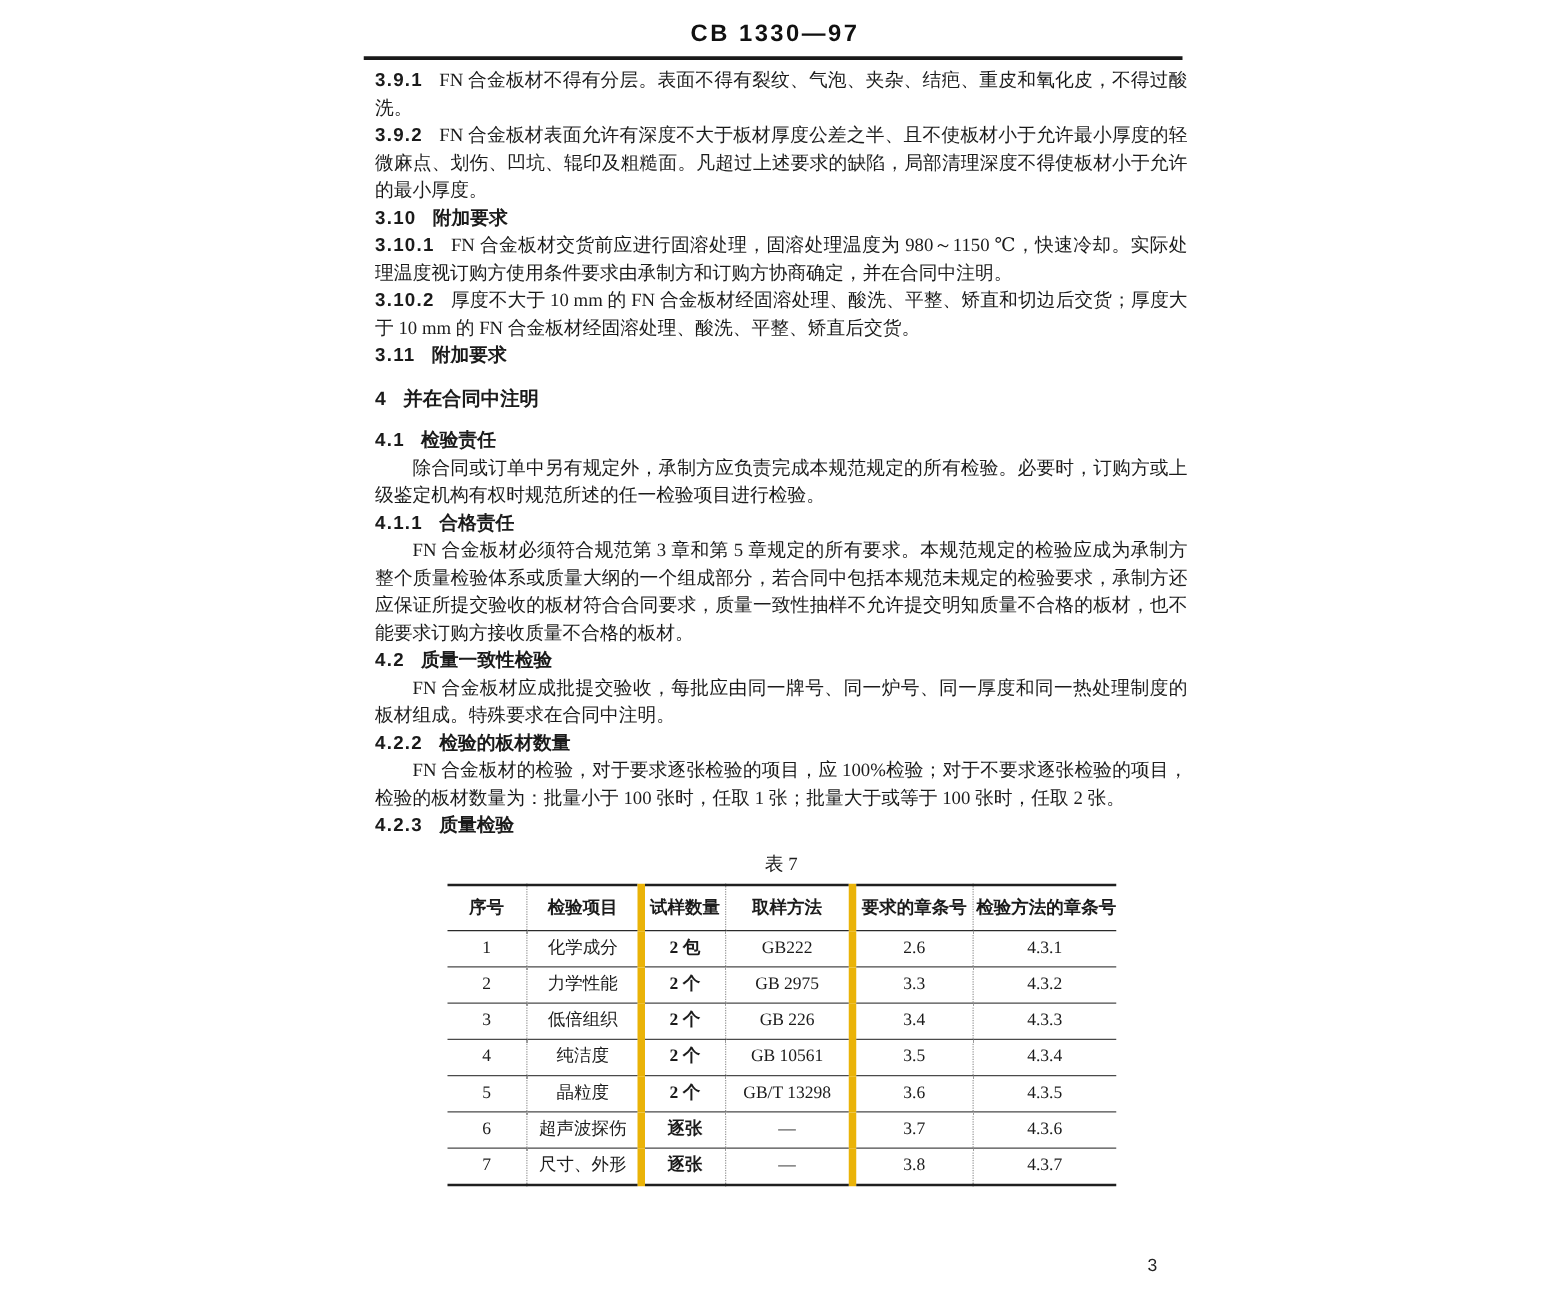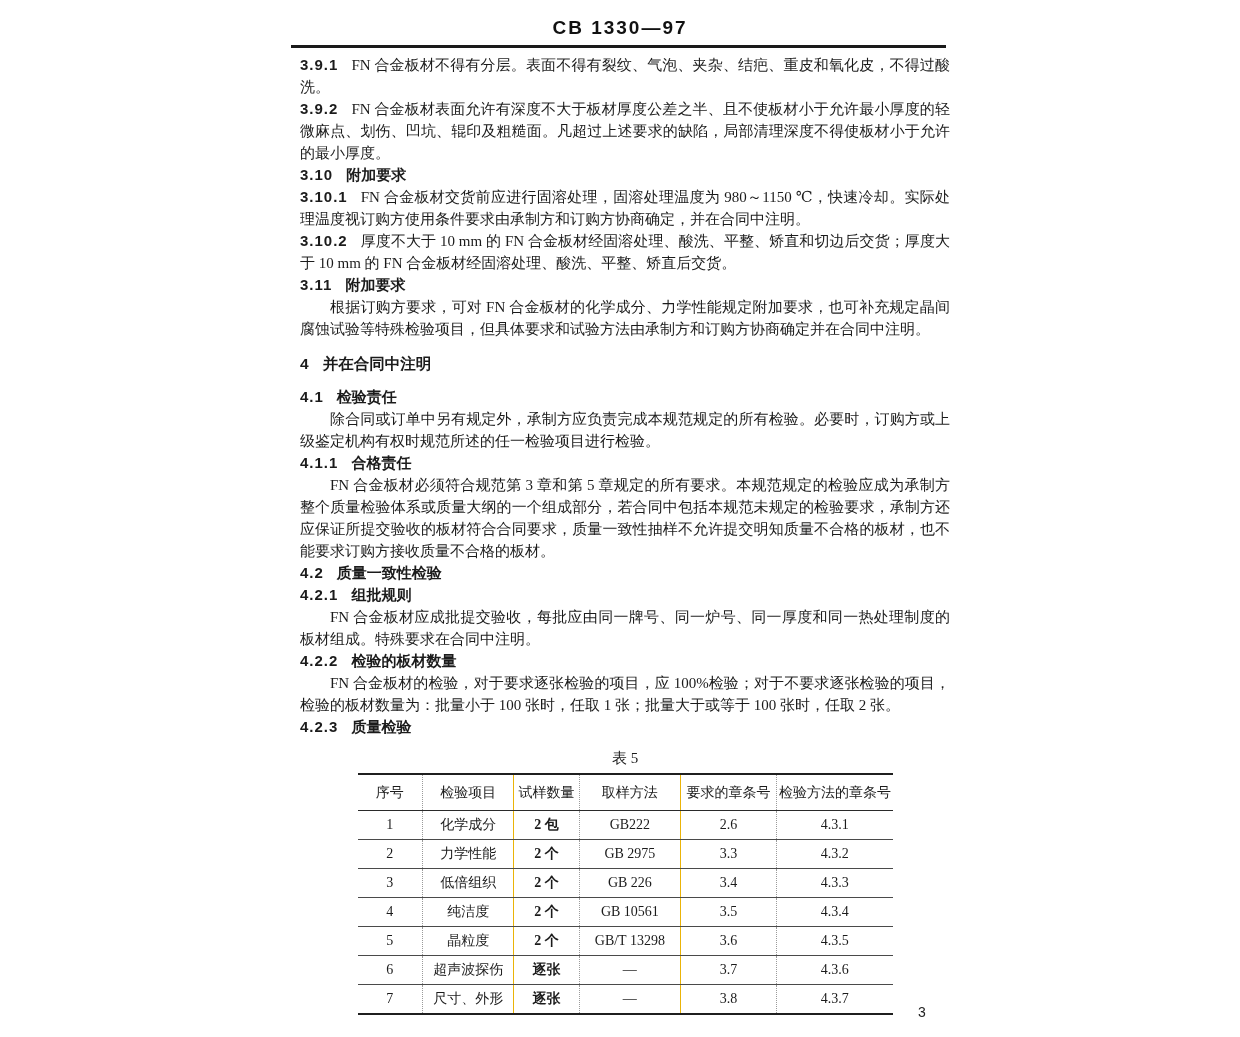--- a/index.html
+++ b/index.html
@@ -75,21 +75,21 @@
   table.t3 {
     border-collapse: collapse;
     margin: 0 auto;
     width: 535px;
     font-size: 14px;
     border-top: 2px solid #1f1f1f;
     border-bottom: 2px solid #1f1f1f;
     table-layout: fixed;
   }
   table.t3 th {
-    font-weight: normal;
+    font-weight: bold;
     padding: 7px 2px 6px 2px;
     border-bottom: 1.5px solid #2a2a2a;
     text-align: center;
     white-space: nowrap;
   }
   table.t3 td {
     padding: 3px 2px;
     height: 19px;
     border-bottom: 1px solid #4a4a4a;
     text-align: center;
@@ -98,21 +98,21 @@
   table.t3 tr:last-child td { border-bottom: none; }
   
   .c0 { width: 12%; }
   .c1 { width: 17%; }
   .c2 { width: 12%; font-weight: bold; }
   .c3 { width: 19%; }
   .c4 { width: 18%; }
   .c5 { width: 22%; }
   
   .b-faint  { border-right: 1px dotted #9a9a9a; }
-  .b-strong { border-right: 1px solid #eab308; }
+  .b-strong { border-right: 6px solid #eab308; }
   td.c3, th.c3 { text-align: left; padding-left: 10px; }
   th.c3 { text-align: center; }
   
   .page-number {
     position: absolute;
     left: 918px;
     top: 1004px;
     font-size: 14px;
     font-family: "Liberation Sans", "DejaVu Sans", sans-serif;
     color: #222;
@@ -129,35 +129,33 @@
 
   <div class="content">
 
     <div id="paragraphs">
         <div class="para clause"><span class="num">3.9.1</span><span class="txt">FN 合金板材不得有分层。表面不得有裂纹、气泡、夹杂、结疤、重皮和氧化皮，不得过酸洗。</span></div>
         <div class="para clause"><span class="num">3.9.2</span><span class="txt">FN 合金板材表面允许有深度不大于板材厚度公差之半、且不使板材小于允许最小厚度的轻微麻点、划伤、凹坑、辊印及粗糙面。凡超过上述要求的缺陷，局部清理深度不得使板材小于允许的最小厚度。</span></div>
         <div class="para heading"><span class="num">3.10</span><span class="txt">附加要求</span></div>
         <div class="para clause"><span class="num">3.10.1</span><span class="txt">FN 合金板材交货前应进行固溶处理，固溶处理温度为 980～1150 ℃，快速冷却。实际处理温度视订购方使用条件要求由承制方和订购方协商确定，并在合同中注明。</span></div>
         <div class="para clause"><span class="num">3.10.2</span><span class="txt">厚度不大于 10 mm 的 FN 合金板材经固溶处理、酸洗、平整、矫直和切边后交货；厚度大于 10 mm 的 FN 合金板材经固溶处理、酸洗、平整、矫直后交货。</span></div>
         <div class="para heading"><span class="num">3.11</span><span class="txt">附加要求</span></div>
-        <div class="para body"><span class="txt">根据订购方要求，可对 FN 合金板材的化学成分、力学性能规定附加要求，也可补充规定晶间腐蚀试验等特殊检验项目，但具体要求和试验方法由承制方和订购方协商确定并在合同中注明。</span></div>
         <div class="para section"><span class="num">4</span><span class="txt">并在合同中注明</span></div>
         <div class="para heading"><span class="num">4.1</span><span class="txt">检验责任</span></div>
         <div class="para body"><span class="txt">除合同或订单中另有规定外，承制方应负责完成本规范规定的所有检验。必要时，订购方或上级鉴定机构有权时规范所述的任一检验项目进行检验。</span></div>
         <div class="para heading"><span class="num">4.1.1</span><span class="txt">合格责任</span></div>
         <div class="para body"><span class="txt">FN 合金板材必须符合规范第 3 章和第 5 章规定的所有要求。本规范规定的检验应成为承制方整个质量检验体系或质量大纲的一个组成部分，若合同中包括本规范未规定的检验要求，承制方还应保证所提交验收的板材符合合同要求，质量一致性抽样不允许提交明知质量不合格的板材，也不能要求订购方接收质量不合格的板材。</span></div>
         <div class="para heading"><span class="num">4.2</span><span class="txt">质量一致性检验</span></div>
-        <div class="para heading"><span class="num">4.2.1</span><span class="txt">组批规则</span></div>
         <div class="para body"><span class="txt">FN 合金板材应成批提交验收，每批应由同一牌号、同一炉号、同一厚度和同一热处理制度的板材组成。特殊要求在合同中注明。</span></div>
         <div class="para heading"><span class="num">4.2.2</span><span class="txt">检验的板材数量</span></div>
         <div class="para body"><span class="txt">FN 合金板材的检验，对于要求逐张检验的项目，应 100%检验；对于不要求逐张检验的项目，检验的板材数量为：批量小于 100 张时，任取 1 张；批量大于或等于 100 张时，任取 2 张。</span></div>
         <div class="para heading"><span class="num">4.2.3</span><span class="txt">质量检验</span></div>
       </div>
 
-    <div class="table-caption">表 5</div>
+    <div class="table-caption">表 7</div>
 
     <table class="t3">
       <thead id="t3-head">
           <tr>
             <th class="c0 b-faint">序号</th>
             <th class="c1 b-strong">检验项目</th>
             <th class="c2 b-faint">试样数量</th>
             <th class="c3 b-strong">取样方法</th>
             <th class="c4 b-faint">要求的章条号</th>
             <th class="c5 ">检验方法的章条号</th>

